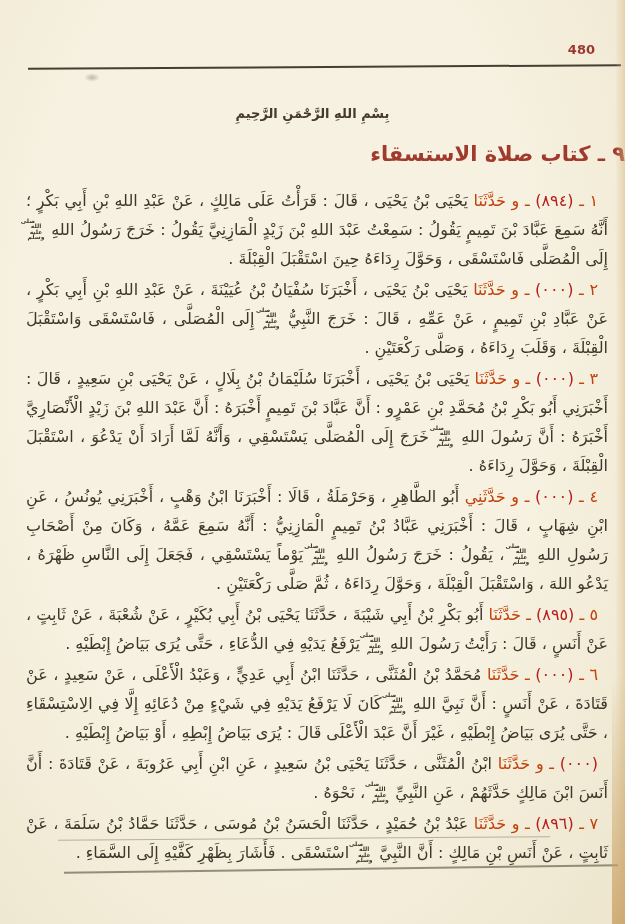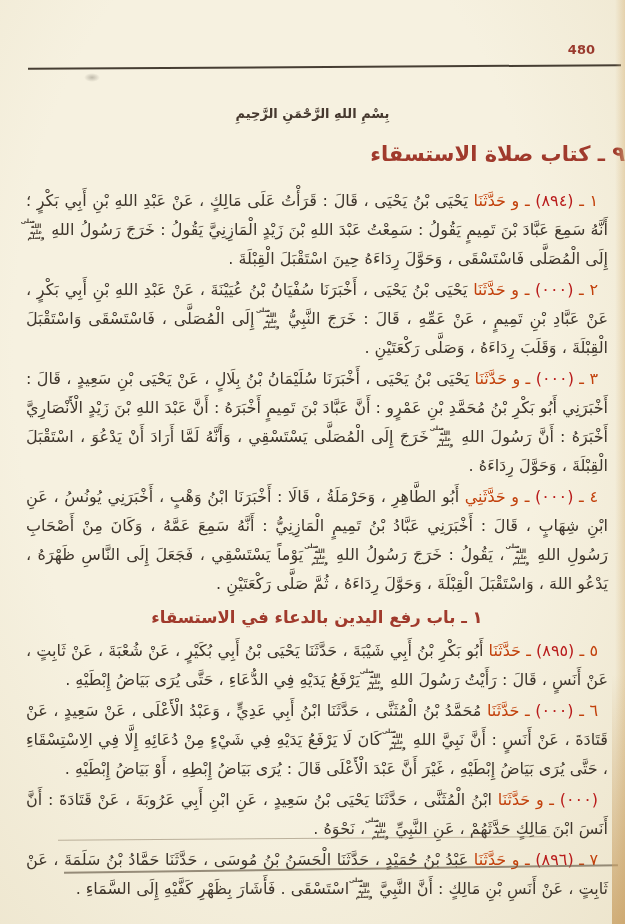--- a/index.html
+++ b/index.html
@@ -80,21 +80,20 @@
 <div class="body-text">
 
   <p class="hadith"><span class="num">١ ـ </span><span class="ref">(٨٩٤)</span><span class="opener"> ـ و حَدَّثَنَا </span><span class="btxt">يَحْيَى بْنُ يَحْيَى ، قَالَ : قَرَأْتُ عَلَى مَالِكٍ ، عَنْ عَبْدِ اللهِ بْنِ أَبِي بَكْرٍ ؛ أَنَّهُ سَمِعَ عَبَّادَ بْنَ تَمِيمٍ يَقُولُ : سَمِعْتُ عَبْدَ اللهِ بْنَ زَيْدٍ الْمَازِنِيَّ يَقُولُ : خَرَجَ رَسُولُ اللهِ <span class="saw">صلى الله عليه وسلم</span> إِلَى الْمُصَلَّى فَاسْتَسْقَى ، وَحَوَّلَ رِدَاءَهُ حِينَ اسْتَقْبَلَ الْقِبْلَةَ .</span></p>
 
   <p class="hadith"><span class="num">٢ ـ </span><span class="ref">(٠٠٠)</span><span class="opener"> ـ و حَدَّثَنَا </span><span class="btxt">يَحْيَى بْنُ يَحْيَى ، أَخْبَرَنَا سُفْيَانُ بْنُ عُيَيْنَةَ ، عَنْ عَبْدِ اللهِ بْنِ أَبِي بَكْرٍ ، عَنْ عَبَّادِ بْنِ تَمِيمٍ ، عَنْ عَمِّهِ ، قَالَ : خَرَجَ النَّبِيُّ <span class="saw">صلى الله عليه وسلم</span> إِلَى الْمُصَلَّى ، فَاسْتَسْقَى وَاسْتَقْبَلَ الْقِبْلَةَ ، وَقَلَبَ رِدَاءَهُ ، وَصَلَّى رَكْعَتَيْنِ .</span></p>
 
   <p class="hadith"><span class="num">٣ ـ </span><span class="ref">(٠٠٠)</span><span class="opener"> ـ و حَدَّثَنَا </span><span class="btxt">يَحْيَى بْنُ يَحْيَى ، أَخْبَرَنَا سُلَيْمَانُ بْنُ بِلَالٍ ، عَنْ يَحْيَى بْنِ سَعِيدٍ ، قَالَ : أَخْبَرَنِي أَبُو بَكْرِ بْنُ مُحَمَّدِ بْنِ عَمْرٍو : أَنَّ عَبَّادَ بْنَ تَمِيمٍ أَخْبَرَهُ : أَنَّ عَبْدَ اللهِ بْنَ زَيْدٍ الْأَنْصَارِيَّ أَخْبَرَهُ : أَنَّ رَسُولَ اللهِ <span class="saw">صلى الله عليه وسلم</span> خَرَجَ إِلَى الْمُصَلَّى يَسْتَسْقِي ، وَأَنَّهُ لَمَّا أَرَادَ أَنْ يَدْعُوَ ، اسْتَقْبَلَ الْقِبْلَةَ ، وَحَوَّلَ رِدَاءَهُ .</span></p>
 
   <p class="hadith"><span class="num">٤ ـ </span><span class="ref">(٠٠٠)</span><span class="opener"> ـ و حَدَّثَنِي </span><span class="btxt">أَبُو الطَّاهِرِ ، وَحَرْمَلَةُ ، قَالَا : أَخْبَرَنَا ابْنُ وَهْبٍ ، أَخْبَرَنِي يُونُسُ ، عَنِ ابْنِ شِهَابٍ ، قَالَ : أَخْبَرَنِي عَبَّادُ بْنُ تَمِيمٍ الْمَازِنِيُّ : أَنَّهُ سَمِعَ عَمَّهُ ، وَكَانَ مِنْ أَصْحَابِ رَسُولِ اللهِ <span class="saw">صلى الله عليه وسلم</span> ، يَقُولُ : خَرَجَ رَسُولُ اللهِ <span class="saw">صلى الله عليه وسلم</span> يَوْماً يَسْتَسْقِي ، فَجَعَلَ إِلَى النَّاسِ ظَهْرَهُ ، يَدْعُو اللهَ ، وَاسْتَقْبَلَ الْقِبْلَةَ ، وَحَوَّلَ رِدَاءَهُ ، ثُمَّ صَلَّى رَكْعَتَيْنِ .</span></p>
 
-  <p class="hadith bab-heading">١ ـ باب رفع اليدين بالدعاء في الاستسقاء</p>
 
   <p class="hadith"><span class="num">٥ ـ </span><span class="ref">(٨٩٥)</span><span class="opener"> ـ حَدَّثَنَا </span><span class="btxt">أَبُو بَكْرِ بْنُ أَبِي شَيْبَةَ ، حَدَّثَنَا يَحْيَى بْنُ أَبِي بُكَيْرٍ ، عَنْ شُعْبَةَ ، عَنْ ثَابِتٍ ، عَنْ أَنَسٍ ، قَالَ : رَأَيْتُ رَسُولَ اللهِ <span class="saw">صلى الله عليه وسلم</span> يَرْفَعُ يَدَيْهِ فِي الدُّعَاءِ ، حَتَّى يُرَى بَيَاضُ إِبْطَيْهِ .</span></p>
 
   <p class="hadith"><span class="num">٦ ـ </span><span class="ref">(٠٠٠)</span><span class="opener"> ـ حَدَّثَنَا </span><span class="btxt">مُحَمَّدُ بْنُ الْمُثَنَّى ، حَدَّثَنَا ابْنُ أَبِي عَدِيٍّ ، وَعَبْدُ الْأَعْلَى ، عَنْ سَعِيدٍ ، عَنْ قَتَادَةَ ، عَنْ أَنَسٍ : أَنَّ نَبِيَّ اللهِ <span class="saw">صلى الله عليه وسلم</span> كَانَ لَا يَرْفَعُ يَدَيْهِ فِي شَيْءٍ مِنْ دُعَائِهِ إِلَّا فِي الِاسْتِسْقَاءِ ، حَتَّى يُرَى بَيَاضُ إِبْطَيْهِ ، غَيْرَ أَنَّ عَبْدَ الْأَعْلَى قَالَ : يُرَى بَيَاضُ إِبْطِهِ ، أَوْ بَيَاضُ إِبْطَيْهِ .</span></p>
 
   <p class="hadith"><span class="num"></span><span class="ref">(٠٠٠)</span><span class="opener"> ـ و حَدَّثَنَا </span><span class="btxt">ابْنُ الْمُثَنَّى ، حَدَّثَنَا يَحْيَى بْنُ سَعِيدٍ ، عَنِ ابْنِ أَبِي عَرُوبَةَ ، عَنْ قَتَادَةَ : أَنَّ أَنَسَ ابْنَ مَالِكٍ حَدَّثَهُمْ ، عَنِ النَّبِيِّ <span class="saw">صلى الله عليه وسلم</span> ، نَحْوَهُ .</span></p>
 
   <p class="hadith"><span class="num">٧ ـ </span><span class="ref">(٨٩٦)</span><span class="opener"> ـ و حَدَّثَنَا </span><span class="btxt">عَبْدُ بْنُ حُمَيْدٍ ، حَدَّثَنَا الْحَسَنُ بْنُ مُوسَى ، حَدَّثَنَا حَمَّادُ بْنُ سَلَمَةَ ، عَنْ ثَابِتٍ ، عَنْ أَنَسِ بْنِ مَالِكٍ : أَنَّ النَّبِيَّ <span class="saw">صلى الله عليه وسلم</span> اسْتَسْقَى . فَأَشَارَ بِظَهْرِ كَفَّيْهِ إِلَى السَّمَاءِ .</span></p>
 
 </div>

